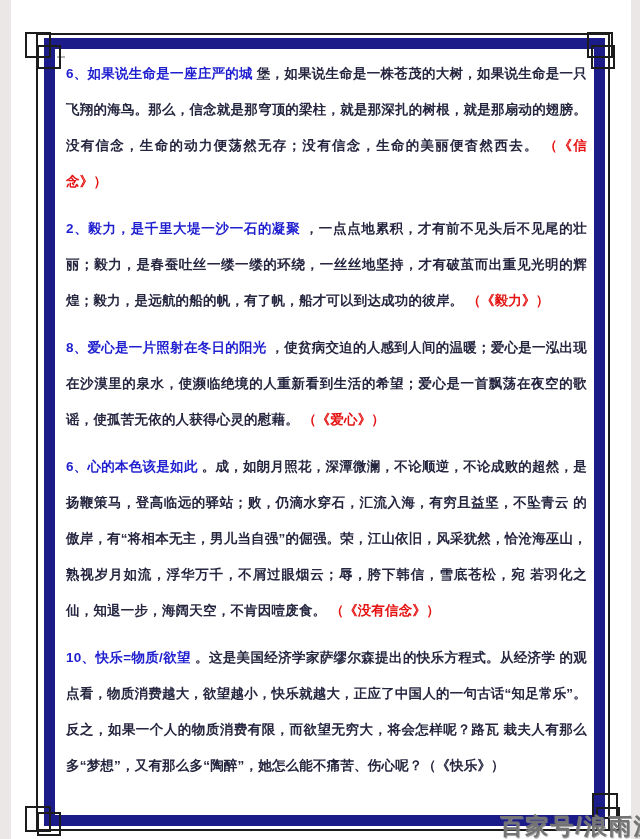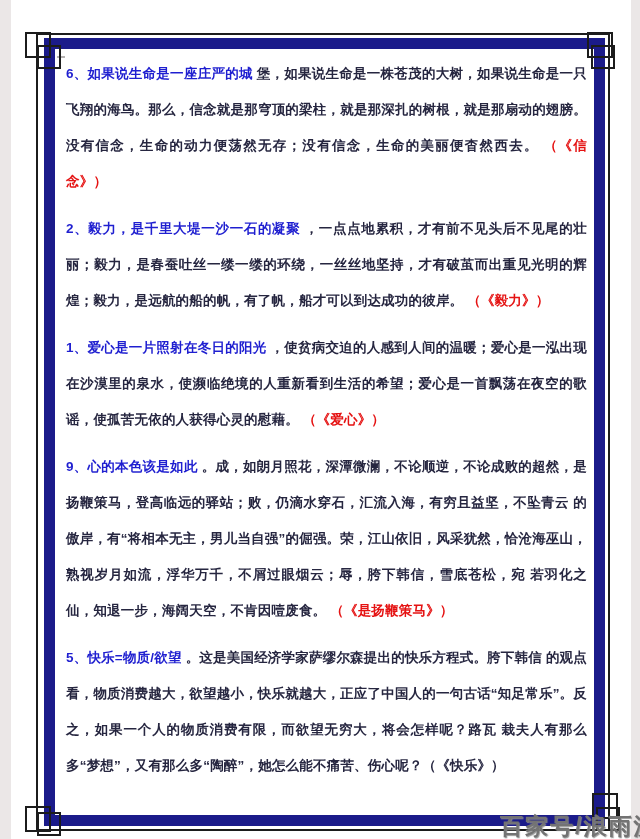--- a/index.html
+++ b/index.html
@@ -124,34 +124,34 @@
       <span class="para-source">（《信念》）</span>
     </p>
 
     <p class="para">
       <span class="para-lead">2、毅力，是千里大堤一沙一石的凝聚</span>
       <span class="para-body">，一点点地累积，才有前不见头后不见尾的壮丽；毅力，是春蚕吐丝一缕一缕的环绕，一丝丝地坚持，才有破茧而出重见光明的辉煌；毅力，是远航的船的帆，有了帆，船才可以到达成功的彼岸。</span>
       <span class="para-source">（《毅力》）</span>
     </p>
 
     <p class="para">
-      <span class="para-lead">1、爱心是一片照射在冬日的阳光</span>
+      <span class="para-lead">8、爱心是一片照射在冬日的阳光</span>
       <span class="para-body">，使贫病交迫的人感到人间的温暖；爱心是一泓出现在沙漠里的泉水，使濒临绝境的人重新看到生活的希望；爱心是一首飘荡在夜空的歌谣，使孤苦无依的人获得心灵的慰藉。</span>
       <span class="para-source">（《爱心》）</span>
     </p>
 
     <p class="para">
-      <span class="para-lead">9、心的本色该是如此</span>
+      <span class="para-lead">6、心的本色该是如此</span>
       <span class="para-body">。成，如朗月照花，深潭微澜，不论顺逆，不论成败的超然，是扬鞭策马，登高临远的驿站；败，仍滴水穿石，汇流入海，有穷且益坚，不坠青云 的傲岸，有“将相本无主，男儿当自强”的倔强。荣，江山依旧，风采犹然，恰沧海巫山，熟视岁月如流，浮华万千，不屑过眼烟云；辱，胯下韩信，雪底苍松，宛 若羽化之仙，知退一步，海阔天空，不肯因噎废食。</span>
-      <span class="para-source">（《是扬鞭策马》）</span>
+      <span class="para-source">（《没有信念》）</span>
     </p>
 
     <p class="para">
-      <span class="para-lead">5、快乐=物质/欲望</span>
-      <span class="para-body">。这是美国经济学家萨缪尔森提出的快乐方程式。胯下韩信 的观点看，物质消费越大，欲望越小，快乐就越大，正应了中国人的一句古话“知足常乐”。反之，如果一个人的物质消费有限，而欲望无穷大，将会怎样呢？路瓦 栽夫人有那么多“梦想”，又有那么多“陶醉”，她怎么能不痛苦、伤心呢？（《快乐》）</span>
+      <span class="para-lead">10、快乐=物质/欲望</span>
+      <span class="para-body">。这是美国经济学家萨缪尔森提出的快乐方程式。从经济学 的观点看，物质消费越大，欲望越小，快乐就越大，正应了中国人的一句古话“知足常乐”。反之，如果一个人的物质消费有限，而欲望无穷大，将会怎样呢？路瓦 栽夫人有那么多“梦想”，又有那么多“陶醉”，她怎么能不痛苦、伤心呢？（《快乐》）</span>
       <span class="para-source"></span>
     </p>
 
 
   </div>
 
   <div id="watermark">百家号/浪雨流</div>
 
 </div>
 

